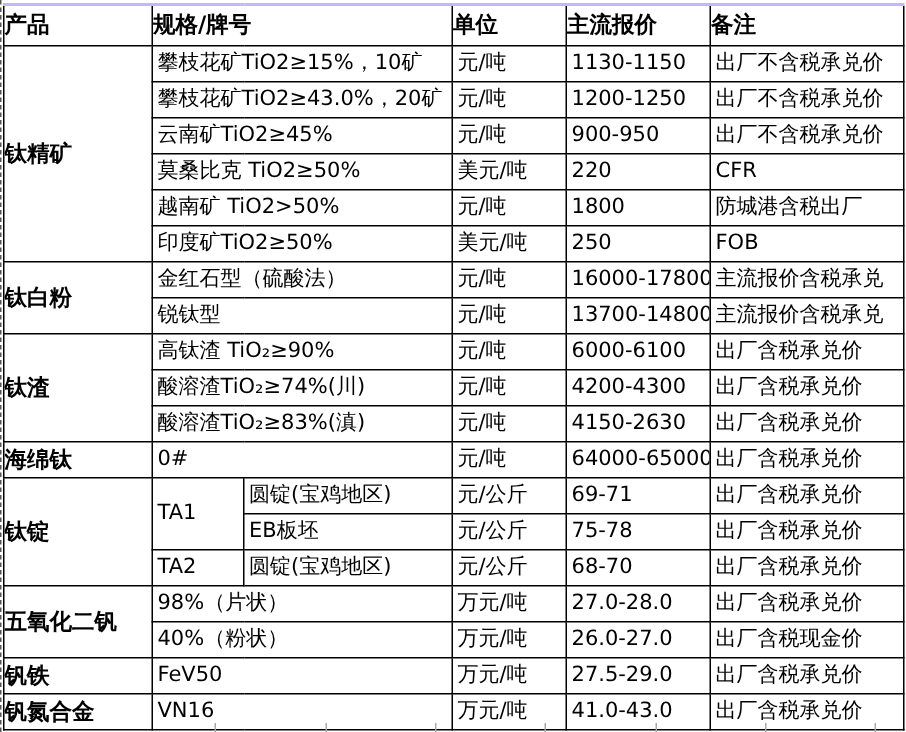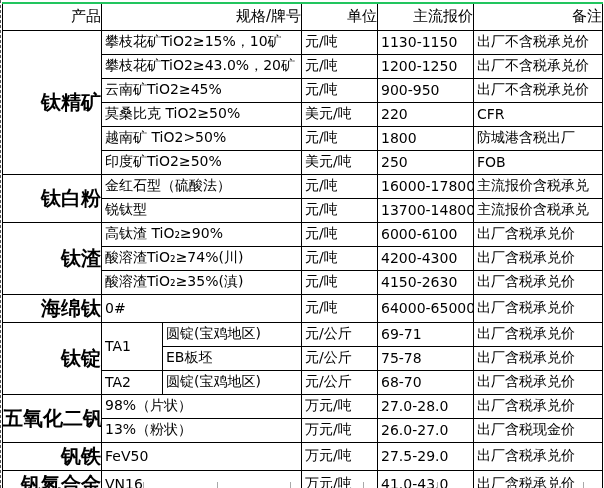--- a/index.html
+++ b/index.html
@@ -4,25 +4,25 @@
 <style>
   html,body{margin:0;padding:0;background:#fff;}
   body{width:604px;height:488px;position:relative;overflow:hidden;
        font-family:"DejaVu Sans",sans-serif;color:#000;}
   .left-dash{position:absolute;left:0;top:0;height:488px;width:0;
        border-left:1px dashed #555;}
   table{border-collapse:collapse;table-layout:fixed;width:600px;
         position:absolute;left:2px;top:2px;background:#fff;}
   th,td{border:1px solid #000;overflow:hidden;white-space:nowrap;
         vertical-align:middle;box-sizing:border-box;}
-  th{height:27px;font-size:15px;font-weight:normal;text-align:right;
-     padding:0;border-top:2px solid #22c55e;}
+  th{height:27px;font-size:15px;font-weight:bold;text-align:left;
+     padding:0;border-top:2px solid #c4b5fd;}
   td{height:24px;font-size:14px;font-weight:normal;text-align:left;
      padding:0 1px 0 3px;}
-  td.product{font-size:20px;font-weight:bold;text-align:right;padding:0;}
+  td.product{font-size:15px;font-weight:bold;text-align:left;padding:0;}
   .stub{position:absolute;bottom:0;width:1px;height:6px;background:#a9a9a9;}
 </style>
 </head>
 <body>
 
 <div class="left-dash"></div>
 
 <table>
   <colgroup>
     <col style="width:99px">
@@ -99,21 +99,21 @@
         <td>6000-6100</td>
         <td>出厂含税承兑价</td>
       </tr>
       <tr>
         <td colspan="2">酸溶渣TiO₂≥74%(川)</td>
         <td>元/吨</td>
         <td>4200-4300</td>
         <td>出厂含税承兑价</td>
       </tr>
       <tr>
-        <td colspan="2">酸溶渣TiO₂≥35%(滇)</td>
+        <td colspan="2">酸溶渣TiO₂≥83%(滇)</td>
         <td>元/吨</td>
         <td>4150-2630</td>
         <td>出厂含税承兑价</td>
       </tr>
       <tr>
         <td class="product">海绵钛</td>
         <td colspan="2">0#</td>
         <td>元/吨</td>
         <td>64000-65000</td>
         <td>出厂含税承兑价</td>
@@ -140,21 +140,21 @@
         <td>出厂含税承兑价</td>
       </tr>
       <tr>
         <td class="product" rowspan="2">五氧化二钒</td>
         <td colspan="2">98%（片状）</td>
         <td>万元/吨</td>
         <td>27.0-28.0</td>
         <td>出厂含税承兑价</td>
       </tr>
       <tr>
-        <td colspan="2">13%（粉状）</td>
+        <td colspan="2">40%（粉状）</td>
         <td>万元/吨</td>
         <td>26.0-27.0</td>
         <td>出厂含税现金价</td>
       </tr>
       <tr>
         <td class="product">钒铁</td>
         <td colspan="2">FeV50</td>
         <td>万元/吨</td>
         <td>27.5-29.0</td>
         <td>出厂含税承兑价</td>

